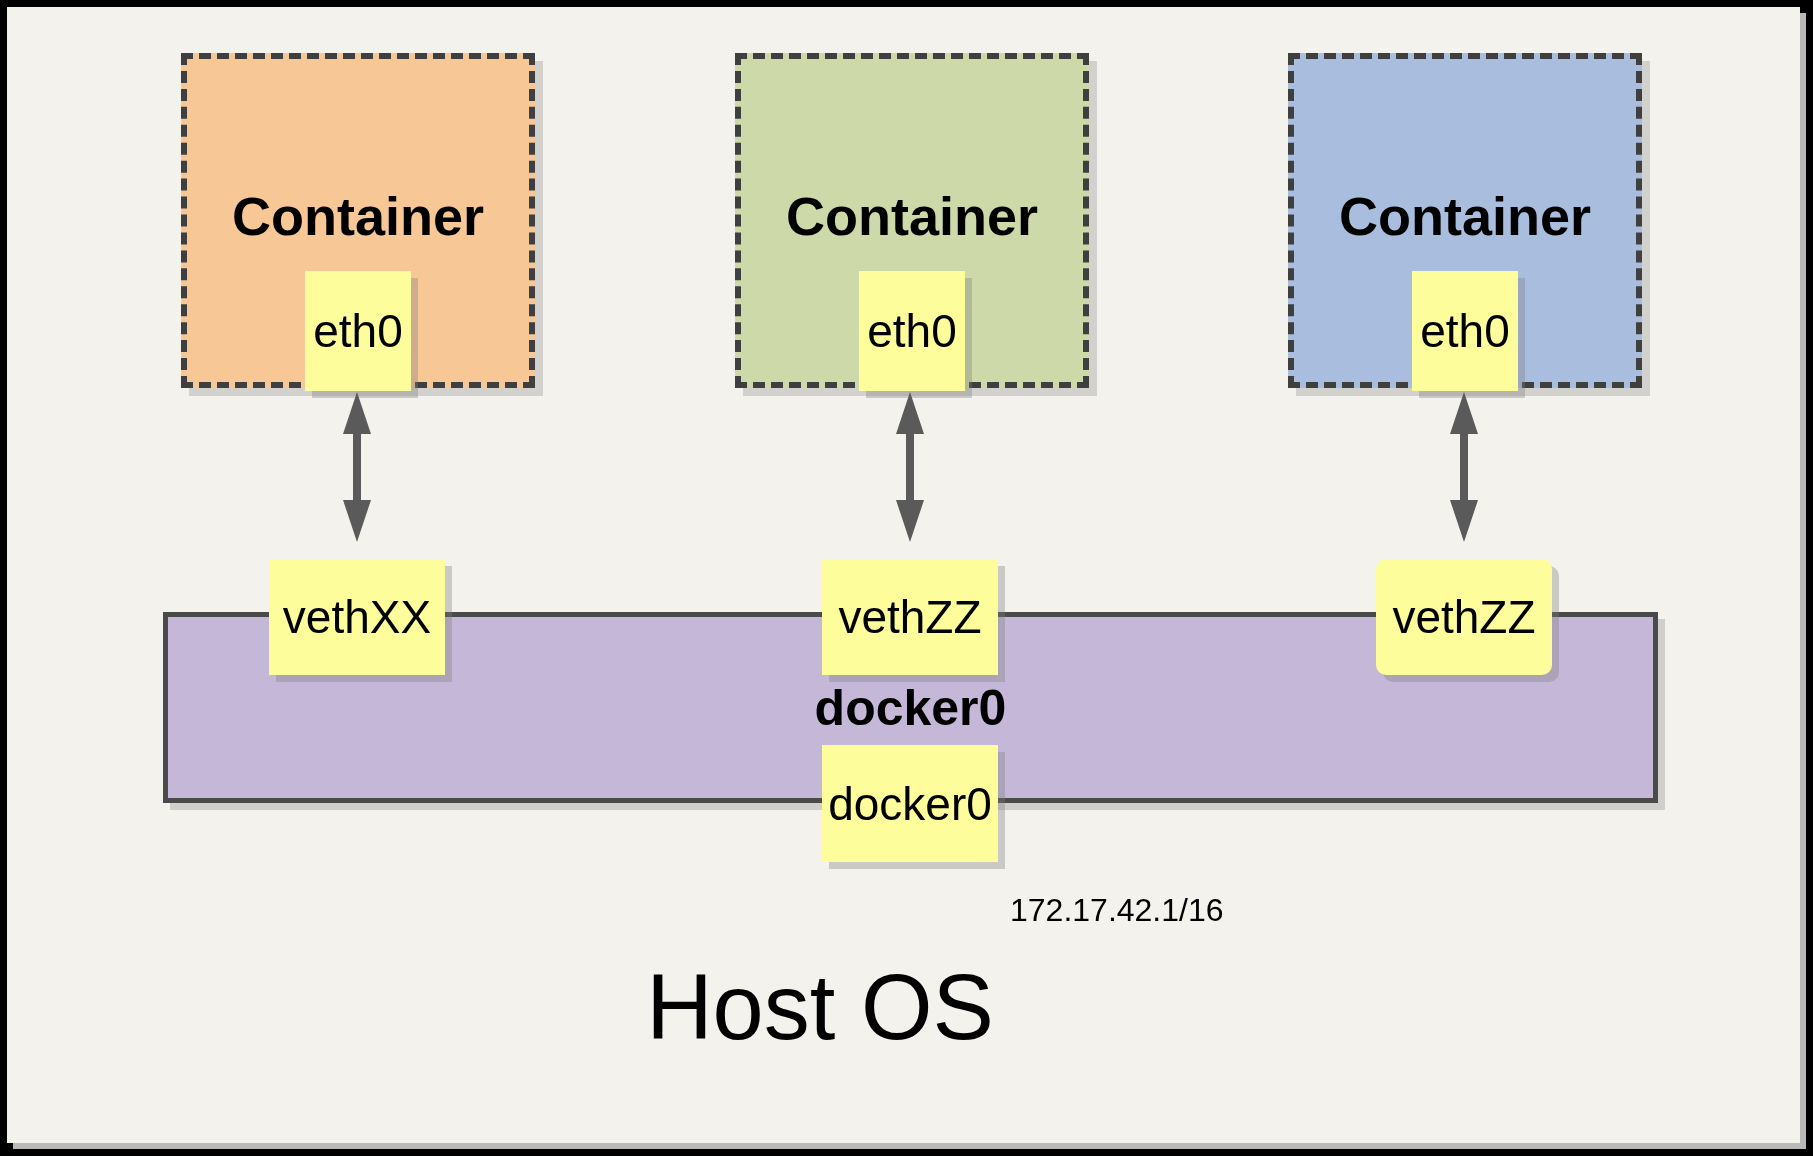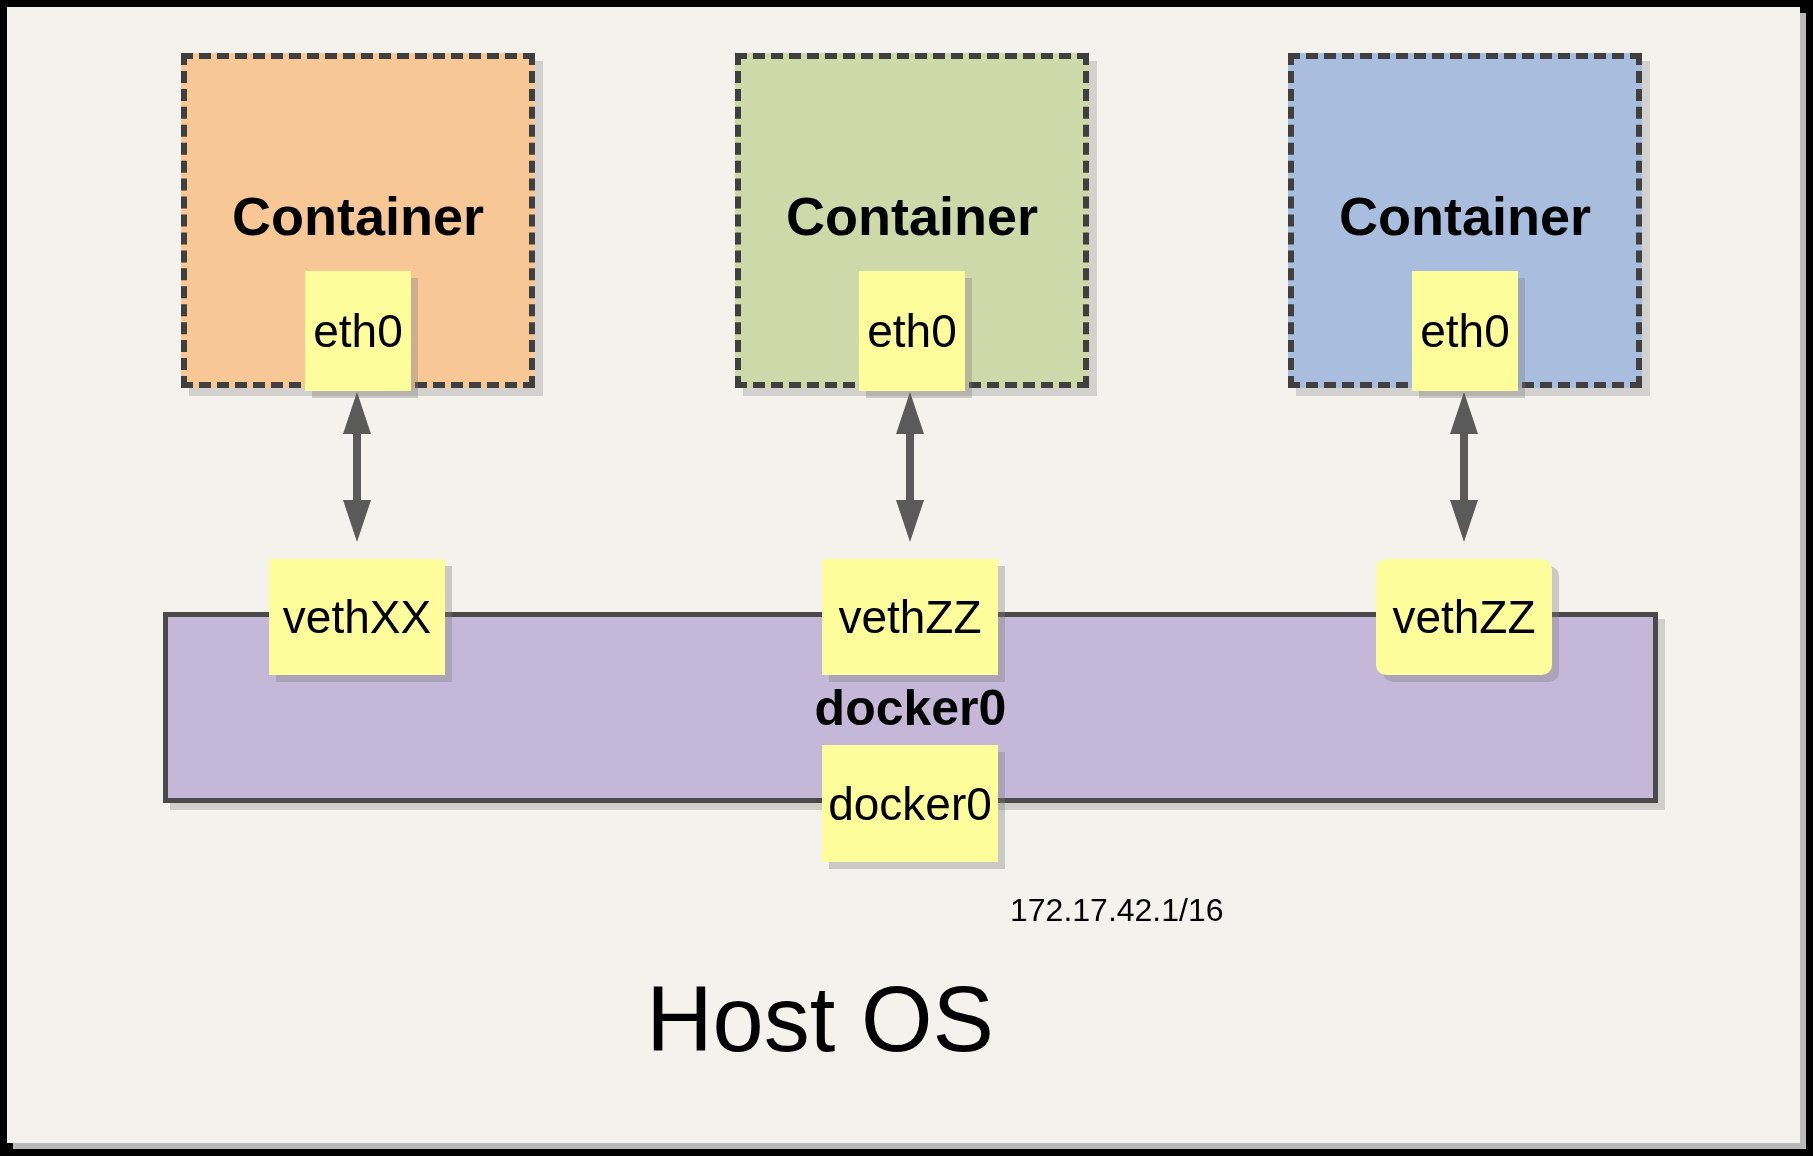--- a/index.html
+++ b/index.html
@@ -128,21 +128,20 @@
   }
 
   .host-label {
     position: absolute;
     left: 813px;
     top: 950px;
     transform: translateX(-50%);
     font-size: 92px;
     line-height: 1.1;
     white-space: nowrap;
-    margin-top: 12px;
   }
 </style>
 </head>
 <body>
 
 <div class="frame">
   <div class="panel">
 
     <div class="cbox c1">
       <span class="cbox-label">Container</span>

